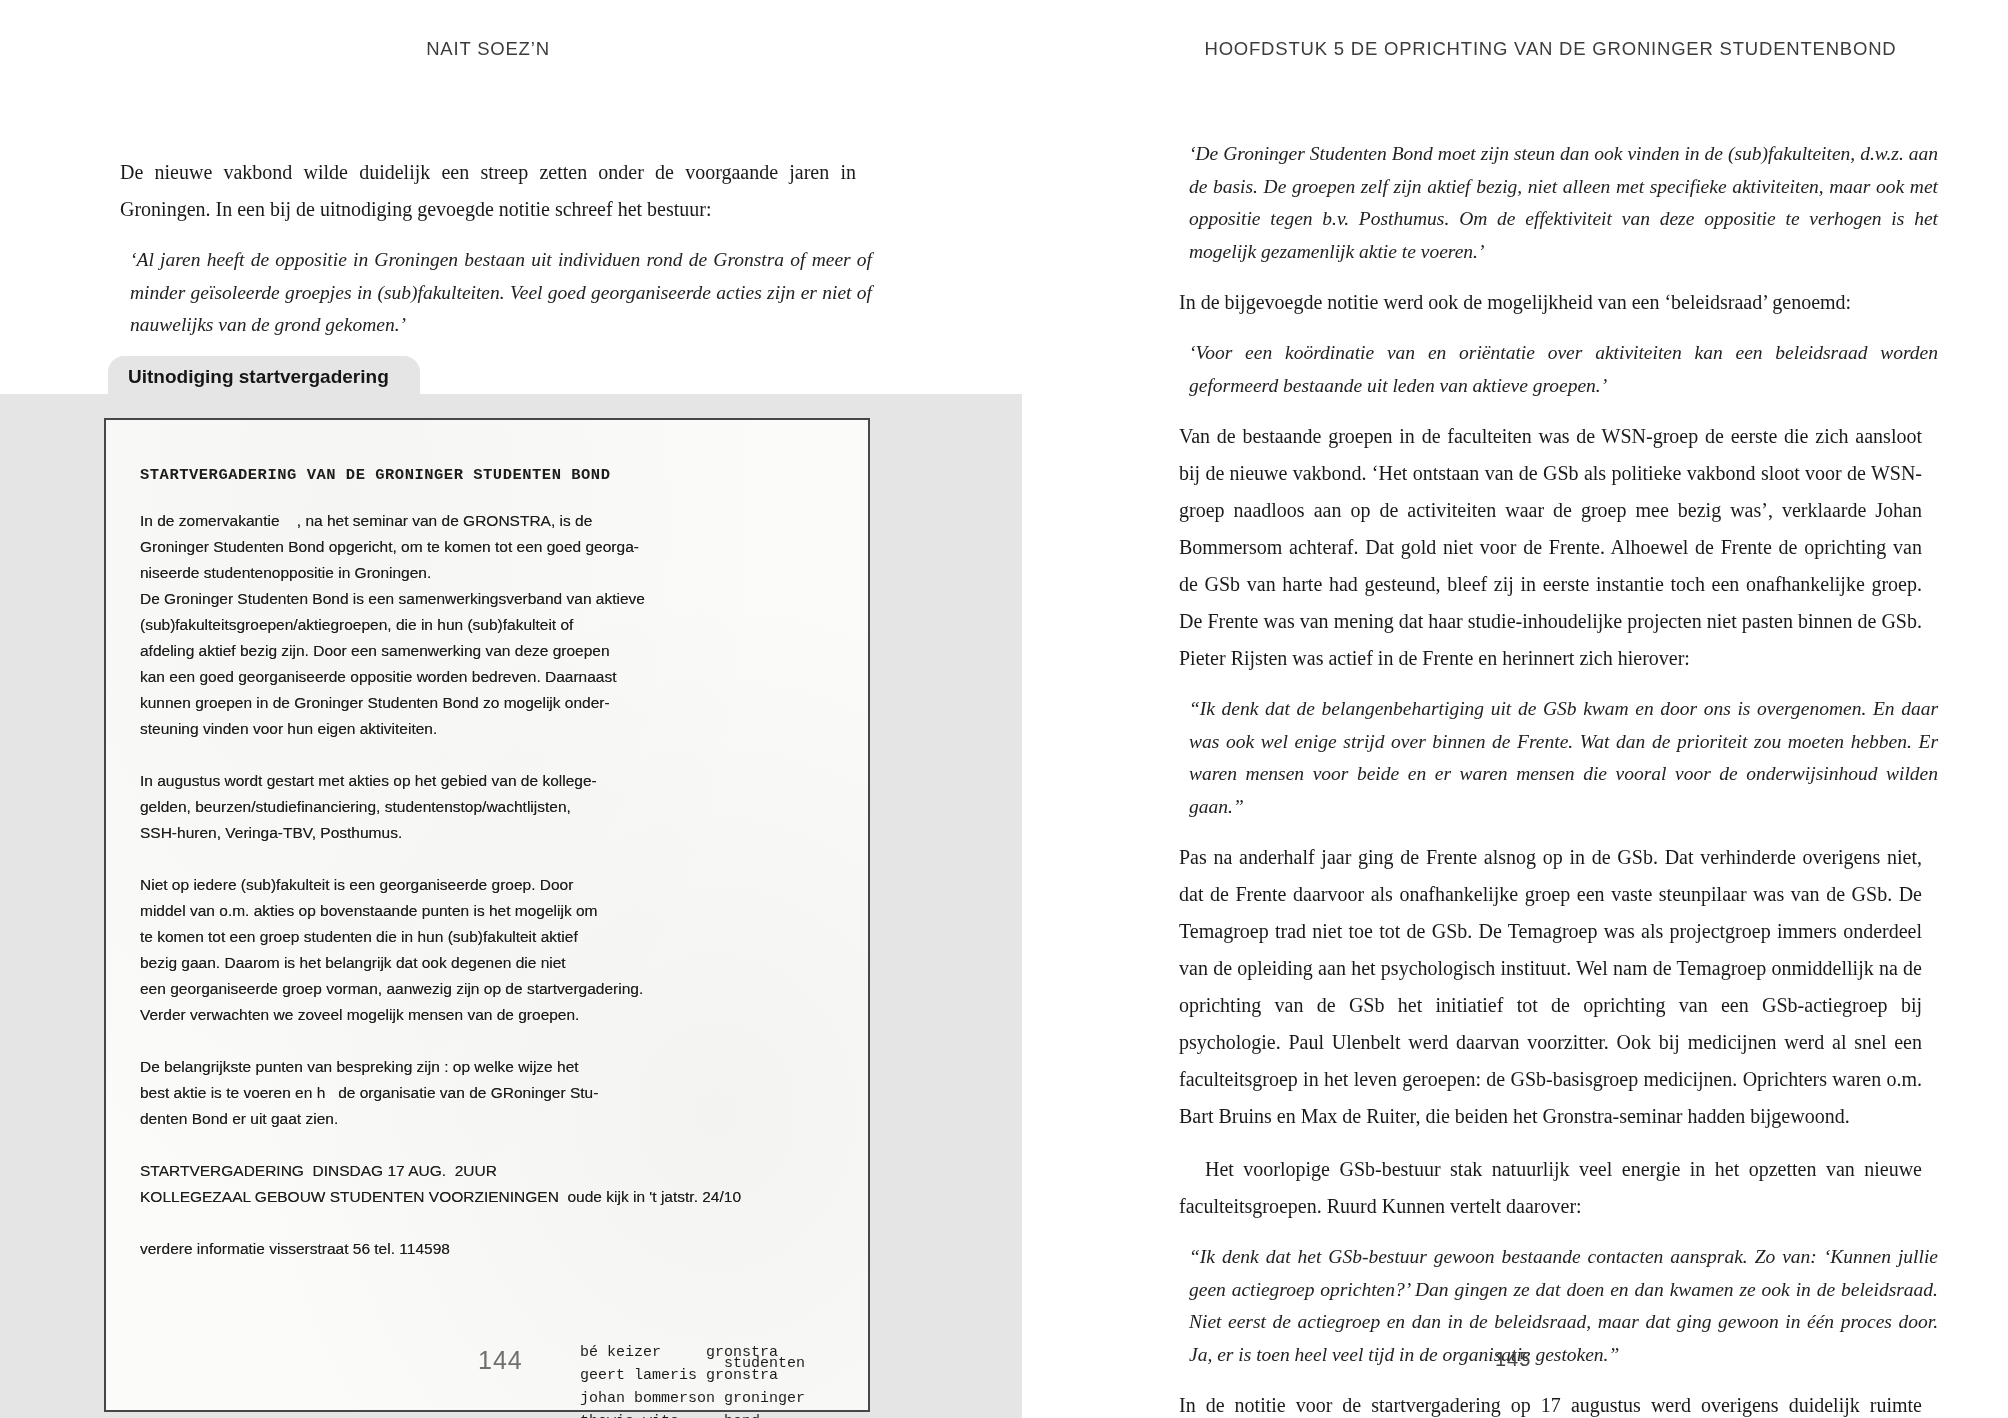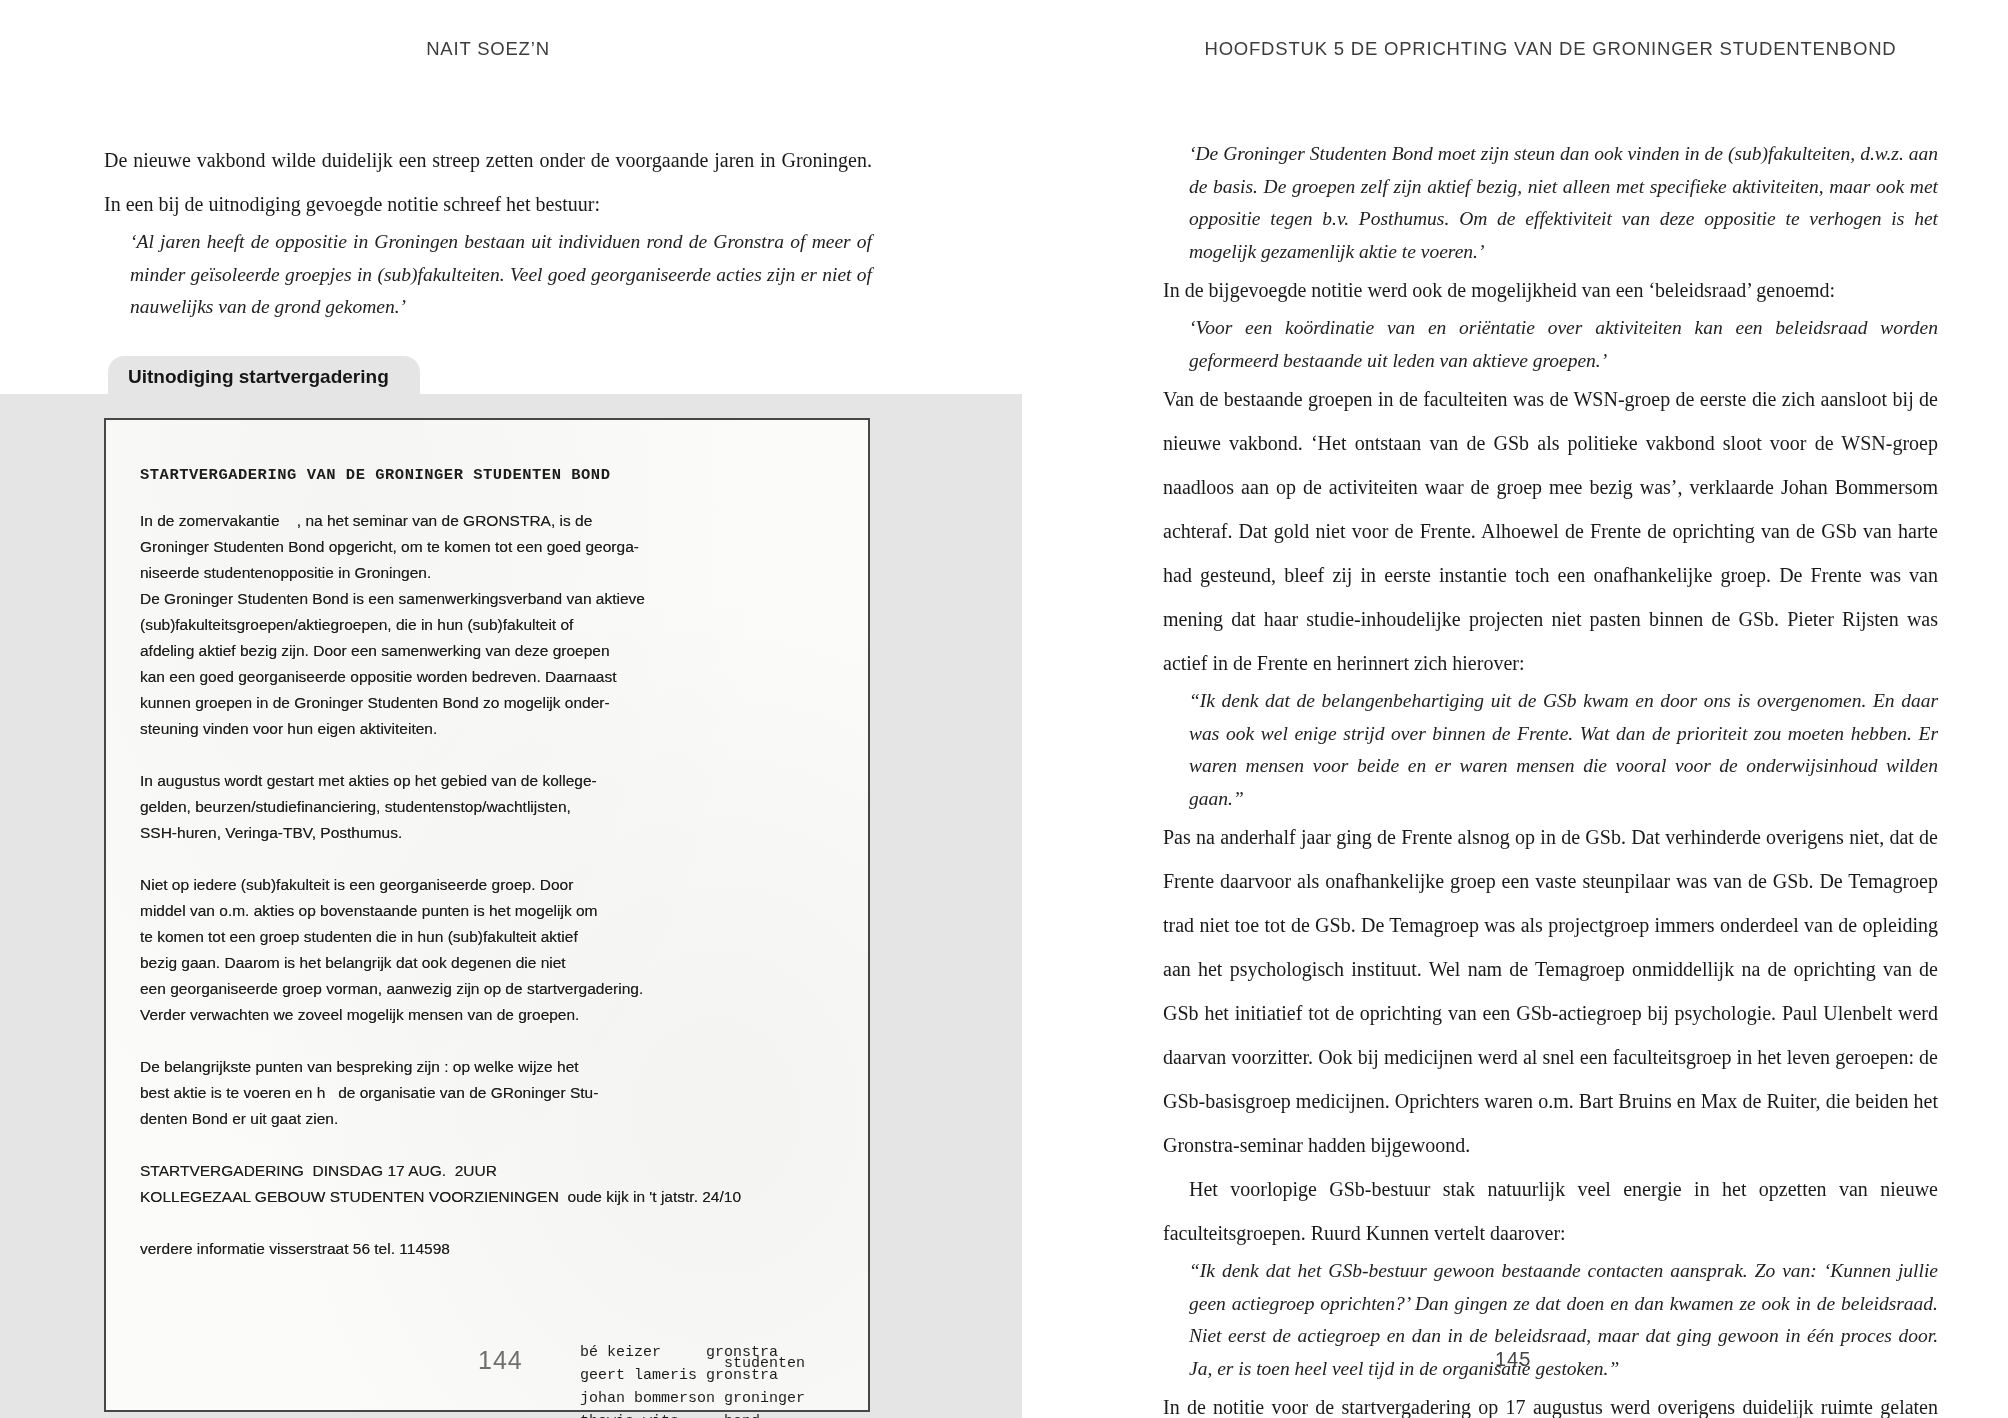--- a/index.html
+++ b/index.html
@@ -27,21 +27,21 @@
     text-align:center;font-weight:400;
   }
   .rh-left{left:104px;width:768px;}
   .rh-right{left:159px;width:775px;text-align:center;}
 
   .body-col{position:absolute;}
   .lp-body{left:104px;top:138px;width:768px;}
   .rp-body{left:159px;top:138px;width:775px;}
 
   .para{
-    margin:0;font-size:20px;line-height:44px;text-align:justify;
+    margin:16px;font-size:20px;line-height:37px;text-align:justify;
     color:var(--text);
   }
   .para.indent{text-indent:26px;}
   .quote{
     margin:0 0 0 26px;font-size:19.5px;line-height:32.5px;
     font-style:italic;text-align:justify;color:#222222;
   }
 
   
   .figure-tab{

